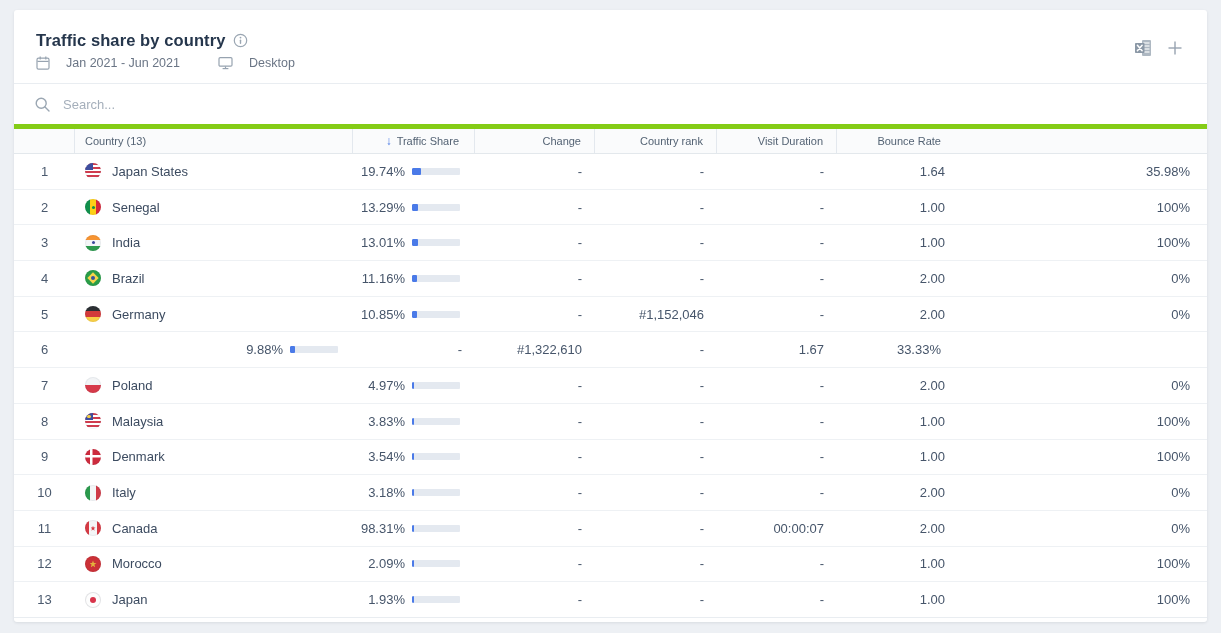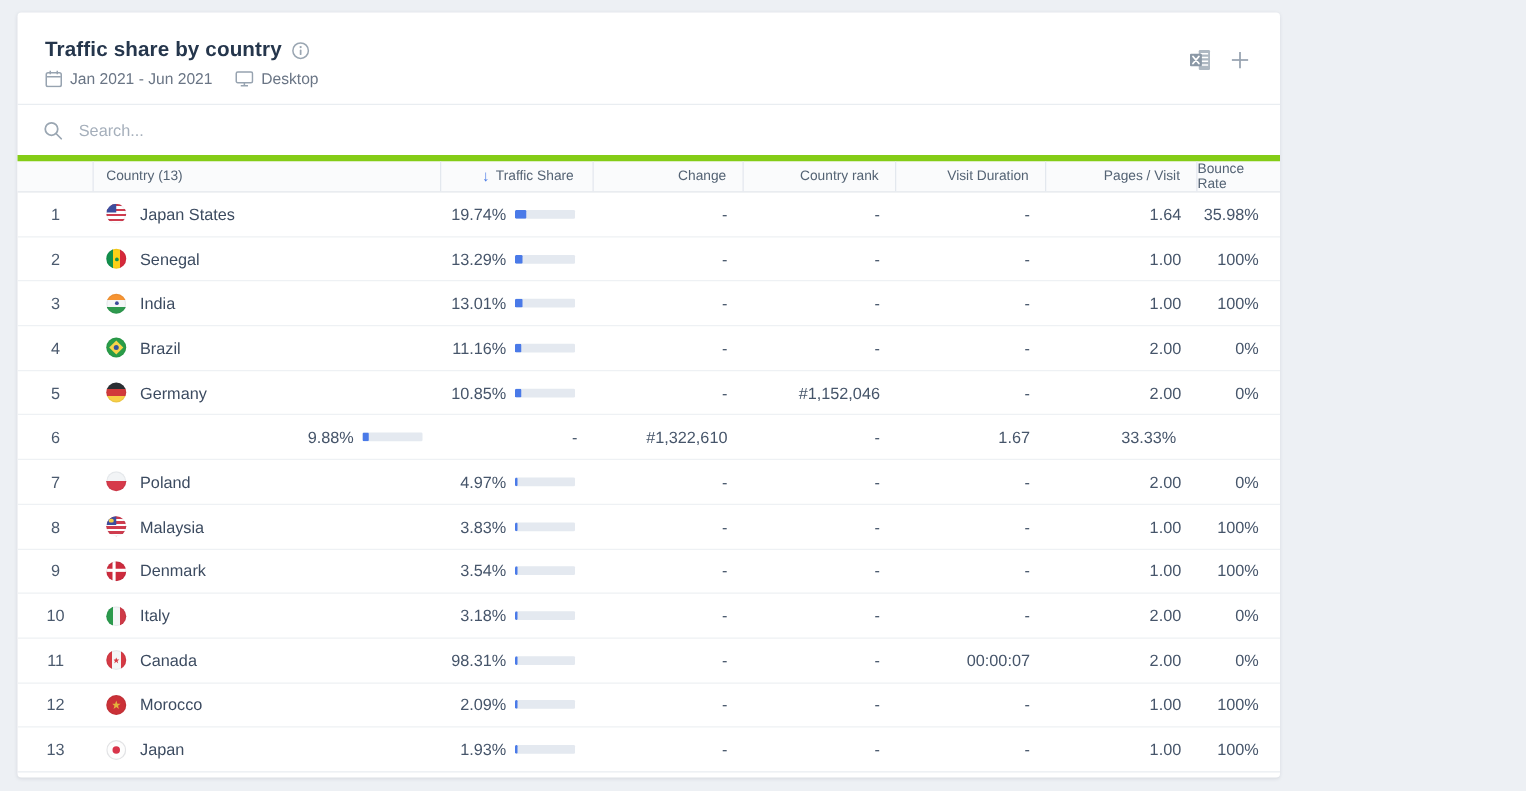--- a/index.html
+++ b/index.html
@@ -1,26 +1,26 @@
 <!DOCTYPE html>
 <html><head>
 <meta charset="utf-8">
 <style>
   * { margin:0; padding:0; box-sizing:border-box; }
   html,body { width:1221px; height:633px; overflow:hidden; background:#edf0f4;
     font-family:"Liberation Sans", sans-serif; }
-  .card { position:absolute; left:14px; top:10px; width:1010px; background:#fff;
+  .card { position:absolute; left:14px; top:10px; width:1193px; background:#fff;
     border-radius:3px; box-shadow:0 1px 3px rgba(26,41,60,.10); }
 
   
   .card-header { display:flex; justify-content:space-between; align-items:flex-start;
     padding:21px 24px 13px 22px; }
   .title-row { display:flex; align-items:center; gap:8px; }
   .title { font-size:16.5px; font-weight:700; color:#25364c; letter-spacing:.1px; }
-  .subtitle-row { display:flex; align-items:center; gap:6px; margin-top:6px;
+  .subtitle-row { display:flex; align-items:center; gap:16px; margin-top:6px;
     color:#69common;} 
   .subtitle-row { color:#6a7585; font-size:12.5px; }
   .subtitle-sep { width:6px; }
   .hdr-icons { display:flex; align-items:center; gap:14px; margin-top:8px; }
   .icon-btn { background:none; border:none; cursor:pointer; display:flex; align-items:center; }
 
   
   .search-row { display:flex; align-items:center; gap:12px; height:41px;
     border-top:1px solid #e9edf1; padding:0 20px; }
   .search-input { border:none; outline:none; flex:1; font-size:13px; color:#42506० ;}
@@ -158,21 +158,20 @@
   <div class="thead grid-row">
     <div class="th"></div>
     <div class="th th-country">Country (13)</div>
     <div class="th right th-share">
       <span class="sort-arrow">↓</span>
       <span>Traffic Share</span>
     </div>
     <div class="th right th-num">Change</div>
     <div class="th right th-num">Country rank</div>
     <div class="th right th-num">Visit Duration</div>
-    <div class="th right th-num">Pages / Visit</div>
     <div class="th right th-bounce">Bounce Rate</div>
   </div>
 
   <div class="tbody">
   <div class="grid-row">
     <div class="cell cell-rank">1</div>
     <div class="cell cell-country">
       <span class="flag flag-us"></span>
       <span>Japan States</span>
     </div>

